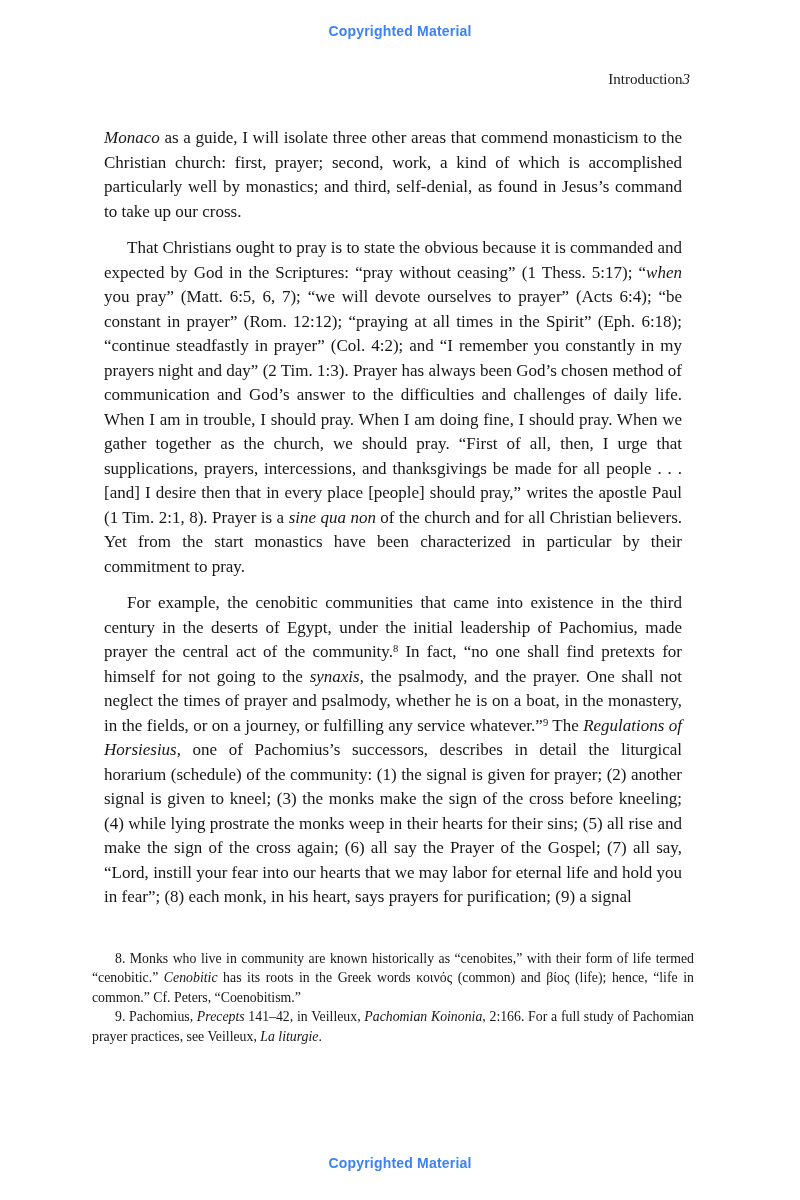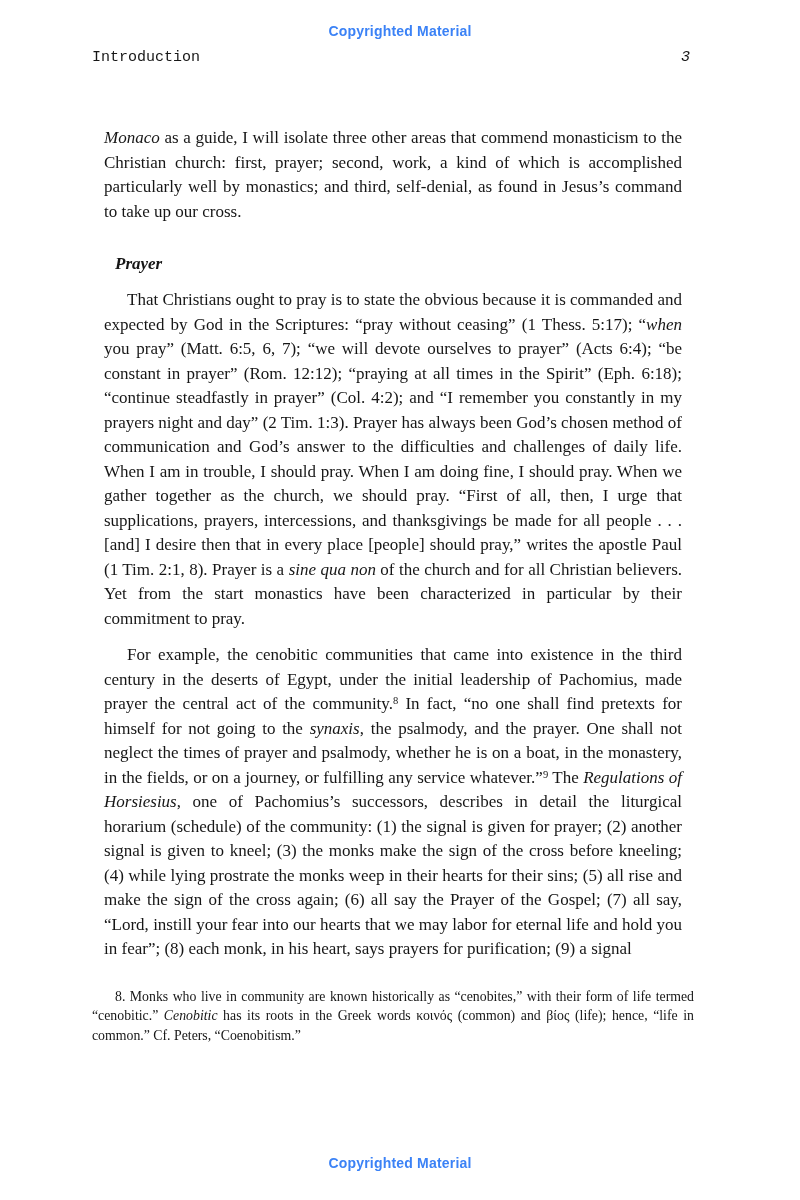--- a/index.html
+++ b/index.html
@@ -16,45 +16,44 @@
     text-align: center;
     font-family: "Liberation Sans", sans-serif;
     font-weight: bold;
     font-size: 14px;
     color: #3b82f6;
     letter-spacing: 0.2px;
   }
   .copyright.top { top: 23px; }
   .copyright.bottom { top: 1155px; }
   .running-head {
-    position: absolute; left: 92px; top: 49px; width: 602px;
-    display: flex; justify-content: space-between; align-items: baseline;
+    position: absolute; left: 92px; top: 71px; width: 602px;
+    display: flex; justify-content: flex-end; align-items: baseline;
     font-size: 15px;
-    font-family: Liberation Mono, monospace;
   }
   .rh-page { font-style: italic; padding-right: 4px; }
   .content {
     position: absolute; left: 92px; top: 114px; width: 602px;
   }
   .para {
     margin: 12px;
     font-size: 17px;
     line-height: 24.5px;
     text-align: justify;
     text-indent: 23px;
   }
   .para.no-indent { text-indent: 0; }
   .section-heading {
     margin: 29px 0 13px 23px;
     font-size: 17px;
     font-style: italic;
     font-weight: bold;
     line-height: 22px;
   }
-  .footnotes { margin-top: 25px; }
+  .footnotes { margin-top: 39px; }
   .footnote {
     margin: 0;
     font-size: 13.8px;
     line-height: 19.5px;
     text-align: justify;
     text-indent: 23px;
   }
   em { font-style: italic; }
   sup {
     font-size: 62%;
@@ -73,27 +72,27 @@
 
   <div class="running-head">
     <span class="rh-title">Introduction</span>
     <span class="rh-page">3</span>
   </div>
 
   <div class="content">
 
     <p class="para no-indent"><em>Monaco</em><span> as a guide, I will isolate three other areas that commend monasticism to the Christian church: first, prayer; second, work, a kind of which is accomplished particularly well by monastics; and third, self-denial, as found in Jesus’s command to take up our cross.</span></p>
 
-    <h2 class="section-heading">Prayer</h2>
 
     <p class="para"><span>That Christians ought to pray is to state the obvious because it is commanded and expected by God in the Scriptures: “pray without ceasing” (1 Thess. 5:17); “</span><em>when</em><span> you pray” (Matt. 6:5, 6, 7); “we will devote ourselves to prayer” (Acts 6:4); “be constant in prayer” (Rom. 12:12); “praying at all times in the Spirit” (Eph. 6:18); “continue steadfastly in prayer” (Col. 4:2); and “I remember you constantly in my prayers night and day” (2 Tim. 1:3). Prayer has always been God’s chosen method of communication and God’s answer to the difficulties and challenges of daily life. When I am in trouble, I should pray. When I am doing fine, I should pray. When we gather together as the church, we should pray. “First of all, then, I urge that supplications, prayers, intercessions, and thanksgivings be made for all people . . . [and] I desire then that in every place [people] should pray,” writes the apostle Paul (1 Tim. 2:1, 8). Prayer is a </span><em>sine qua non</em><span> of the church and for all Christian believers. Yet from the start monastics have been characterized in particular by their commitment to pray.</span></p>
 
     <p class="para"><span>For example, the cenobitic communities that came into existence in the third century in the deserts of Egypt, under the initial leadership of Pachomius, made prayer the central act of the community.</span><sup>8</sup><span> In fact, “no one shall find pretexts for himself for not going to the </span><em>synaxis</em><span>, the psalmody, and the prayer. One shall not neglect the times of prayer and psalmody, whether he is on a boat, in the monastery, in the fields, or on a journey, or fulfilling any service whatever.”</span><sup>9</sup><span> The </span><em>Regulations of Horsiesius</em><span>, one of Pachomius’s successors, describes in detail the liturgical horarium (schedule) of the community: (1) the signal is given for prayer; (2) another signal is given to kneel; (3) the monks make the sign of the cross before kneeling; (4) while lying prostrate the monks weep in their hearts for their sins; (5) all rise and make the sign of the cross again; (6) all say the Prayer of the Gospel; (7) all say, “Lord, instill your fear into our hearts that we may labor for eternal life and hold you in fear”; (8) each monk, in his heart, says prayers for purification; (9) a signal</span></p>
 
     <div class="footnotes">
       <p class="footnote"><span>8. Monks who live in community are known historically as “cenobites,” with their form of life termed “cenobitic.” </span><em>Cenobitic</em><span> has its roots in the Greek words κοινός (common) and βίος (life); hence, “life in common.” Cf. Peters, “Coenobitism.”</span></p>
+      <p class="footnote"><span>9. Pachomius, </span><em>Precepts</em><span> 141–42, in Veilleux, </span><em>Pachomian Koinonia</em><span>, 2:166. For a full study of Pachomian prayer practices, see Veilleux, </span><em>La liturgie</em><span>.</span></p>
     </div>
 
   </div>
 
   <div class="copyright bottom">Copyrighted Material</div>
 
 </div>
 
 </body></html>

